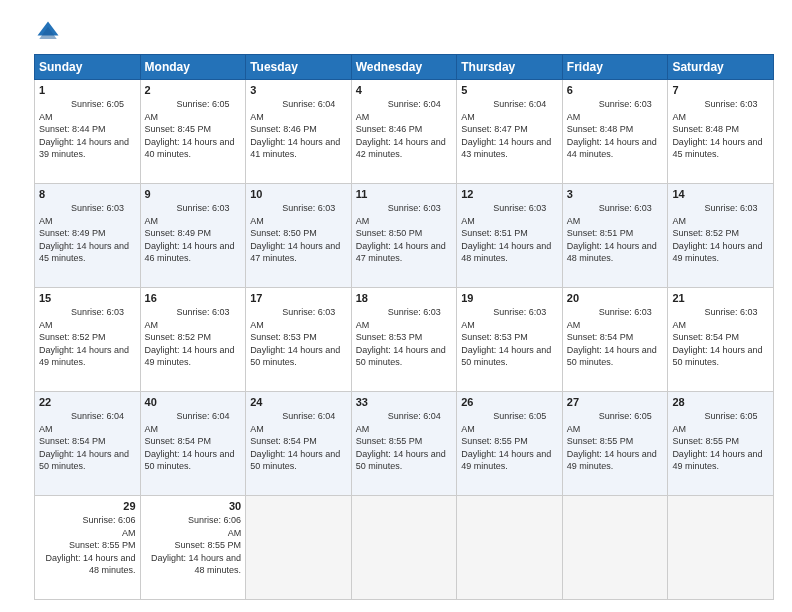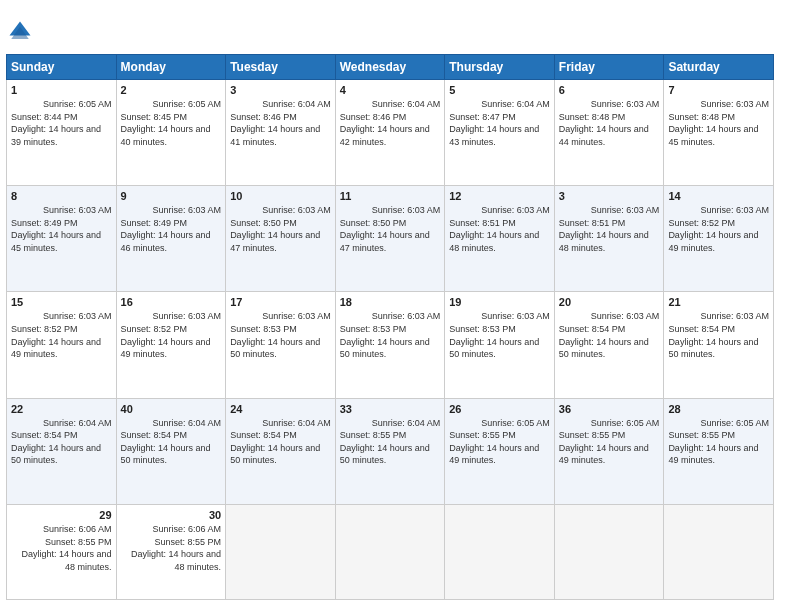--- a/index.html
+++ b/index.html
@@ -6,21 +6,21 @@
     body {
       font-family: Arial, sans-serif;
       background: #fff;
       width: 792px;
       height: 612px;
       overflow: hidden;
     }
     .page {
       width: 792px;
       height: 612px;
-      padding: 18px 18px 12px 6px;
+      padding: 18px 18px 12px 34px;
       display: flex;
       flex-direction: column;
     }
     .header {
       display: flex;
       justify-content: space-between;
       align-items: flex-start;
       margin-bottom: 8px;
     }
     .logo {
@@ -254,21 +254,21 @@
       </td>
           <td>
         <span class="day-num">33</span>
         <span class="day-info">Sunrise: 6:04 AM<br>Sunset: 8:55 PM<br>Daylight: 14 hours and 50 minutes.</span>
       </td>
           <td>
         <span class="day-num">26</span>
         <span class="day-info">Sunrise: 6:05 AM<br>Sunset: 8:55 PM<br>Daylight: 14 hours and 49 minutes.</span>
       </td>
           <td>
-        <span class="day-num">36</span>
+        <span class="day-num">27</span>
         <span class="day-info">Sunrise: 6:05 AM<br>Sunset: 8:55 PM<br>Daylight: 14 hours and 49 minutes.</span>
       </td>
           <td>
         <span class="day-num">28</span>
         <span class="day-info">Sunrise: 6:05 AM<br>Sunset: 8:55 PM<br>Daylight: 14 hours and 49 minutes.</span>
       </td>
         </tr>
         <tr class="last-row">
           <td>
         <span class="day-num">29</span>

